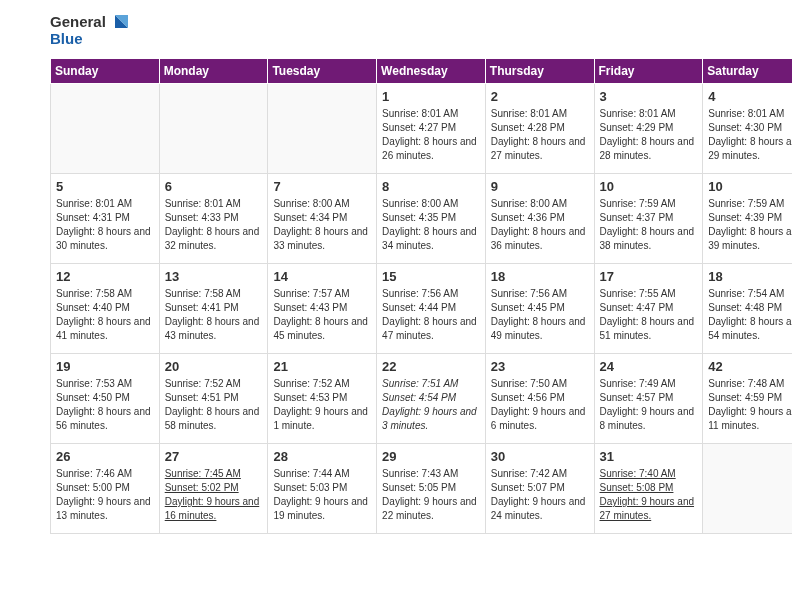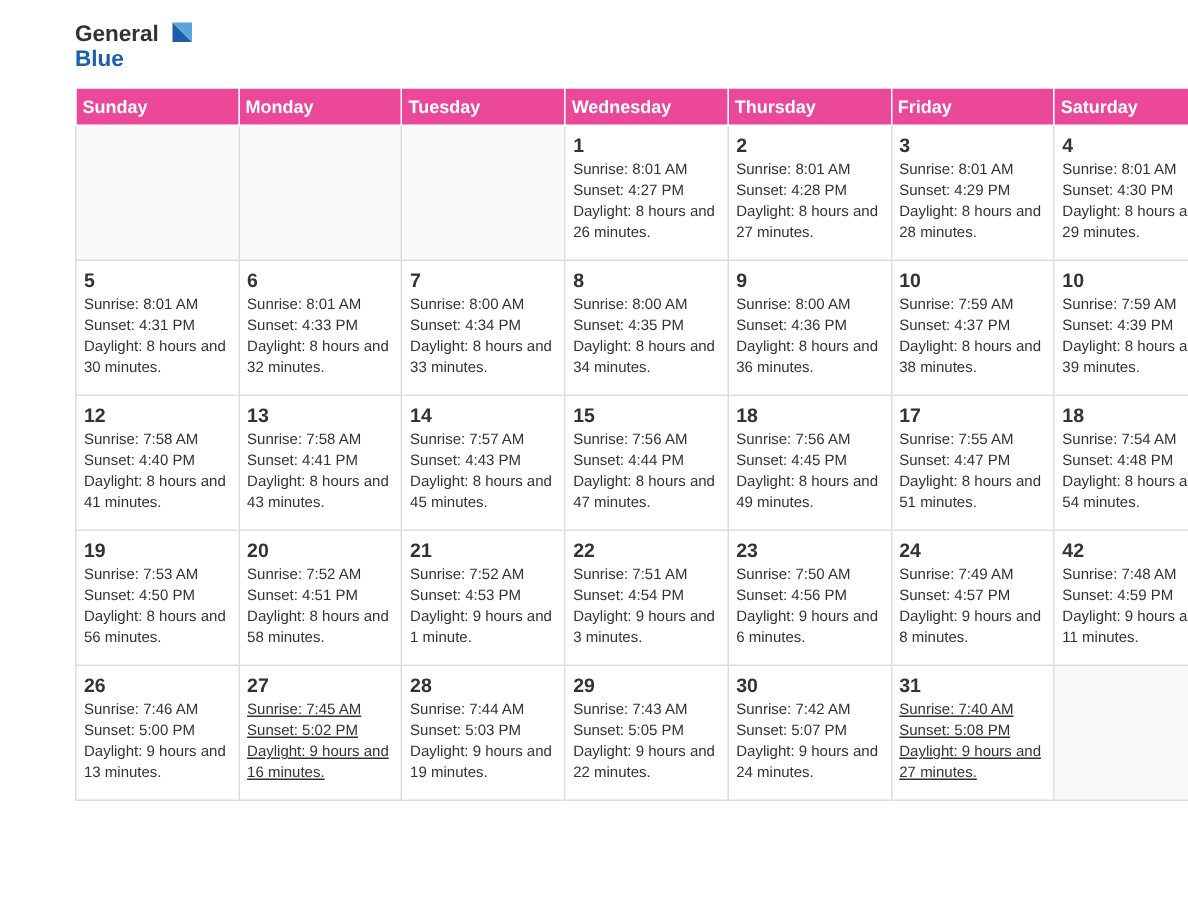--- a/index.html
+++ b/index.html
@@ -40,21 +40,21 @@
     .calendar-subtitle {
       font-size: 14px;
       color: #555;
     }
     .calendar {
       width: 100%;
       border-collapse: collapse;
       table-layout: fixed;
     }
     .calendar thead th {
-      background: #ec4899;
+      background: #701a75;
       color: #fff;
       font-size: 12px;
       font-weight: bold;
       padding: 5px 4px;
       text-align: left;
       border: 1px solid #fff;
     }
     .calendar tbody tr {
       border-bottom: 1px solid #ccc;
     }
@@ -245,21 +245,21 @@
 Daylight: 8 hours and 58 minutes.</div>
           </td>
           <td>
             <span class="day-number">21</span>
             <div class="day-info" style="white-space: pre-line;">Sunrise: 7:52 AM
 Sunset: 4:53 PM
 Daylight: 9 hours and 1 minute.</div>
           </td>
           <td>
             <span class="day-number">22</span>
-            <div class="day-info" style="white-space: pre-line;">Sunrise: 7:51 AM
+            <div class="day-info" style="white-space: pre-line; font-style: italic;">Sunrise: 7:51 AM
 Sunset: 4:54 PM
 Daylight: 9 hours and 3 minutes.</div>
           </td>
           <td>
             <span class="day-number">23</span>
             <div class="day-info" style="white-space: pre-line;">Sunrise: 7:50 AM
 Sunset: 4:56 PM
 Daylight: 9 hours and 6 minutes.</div>
           </td>
           <td>

